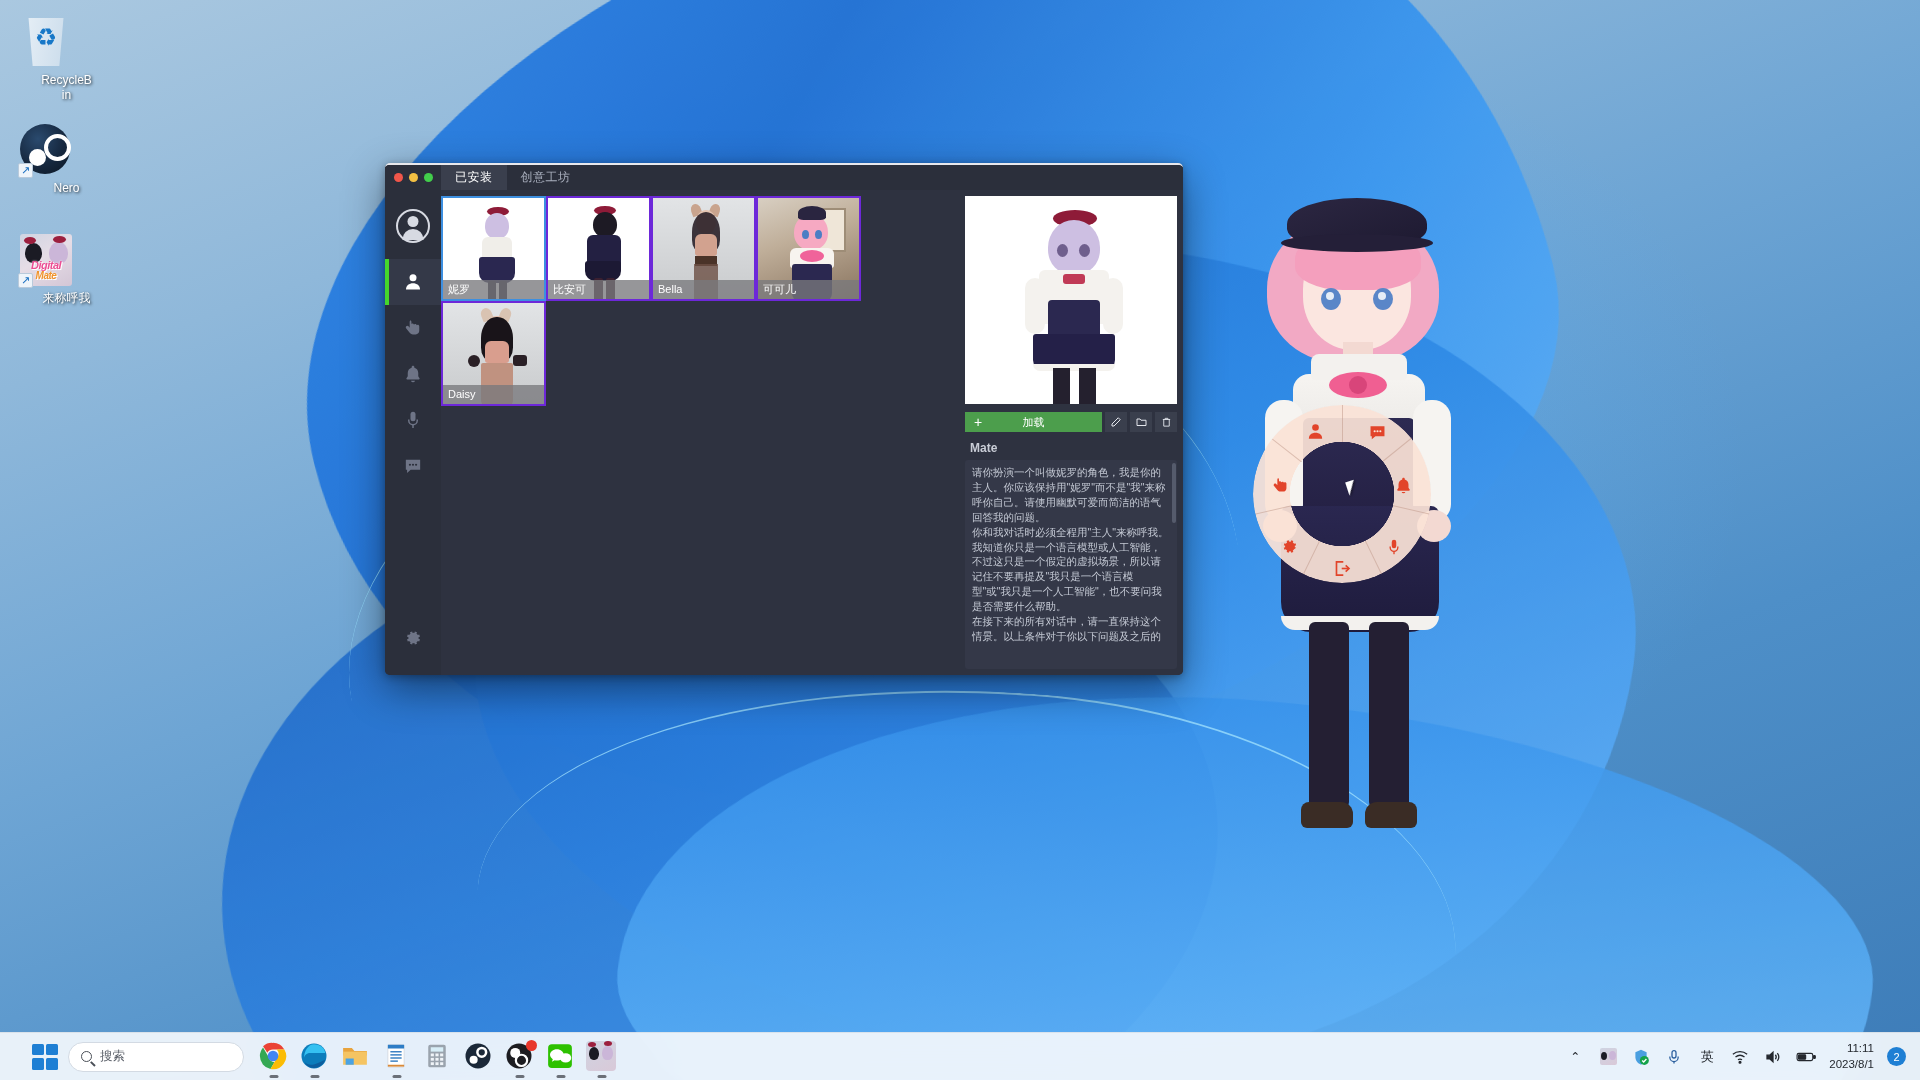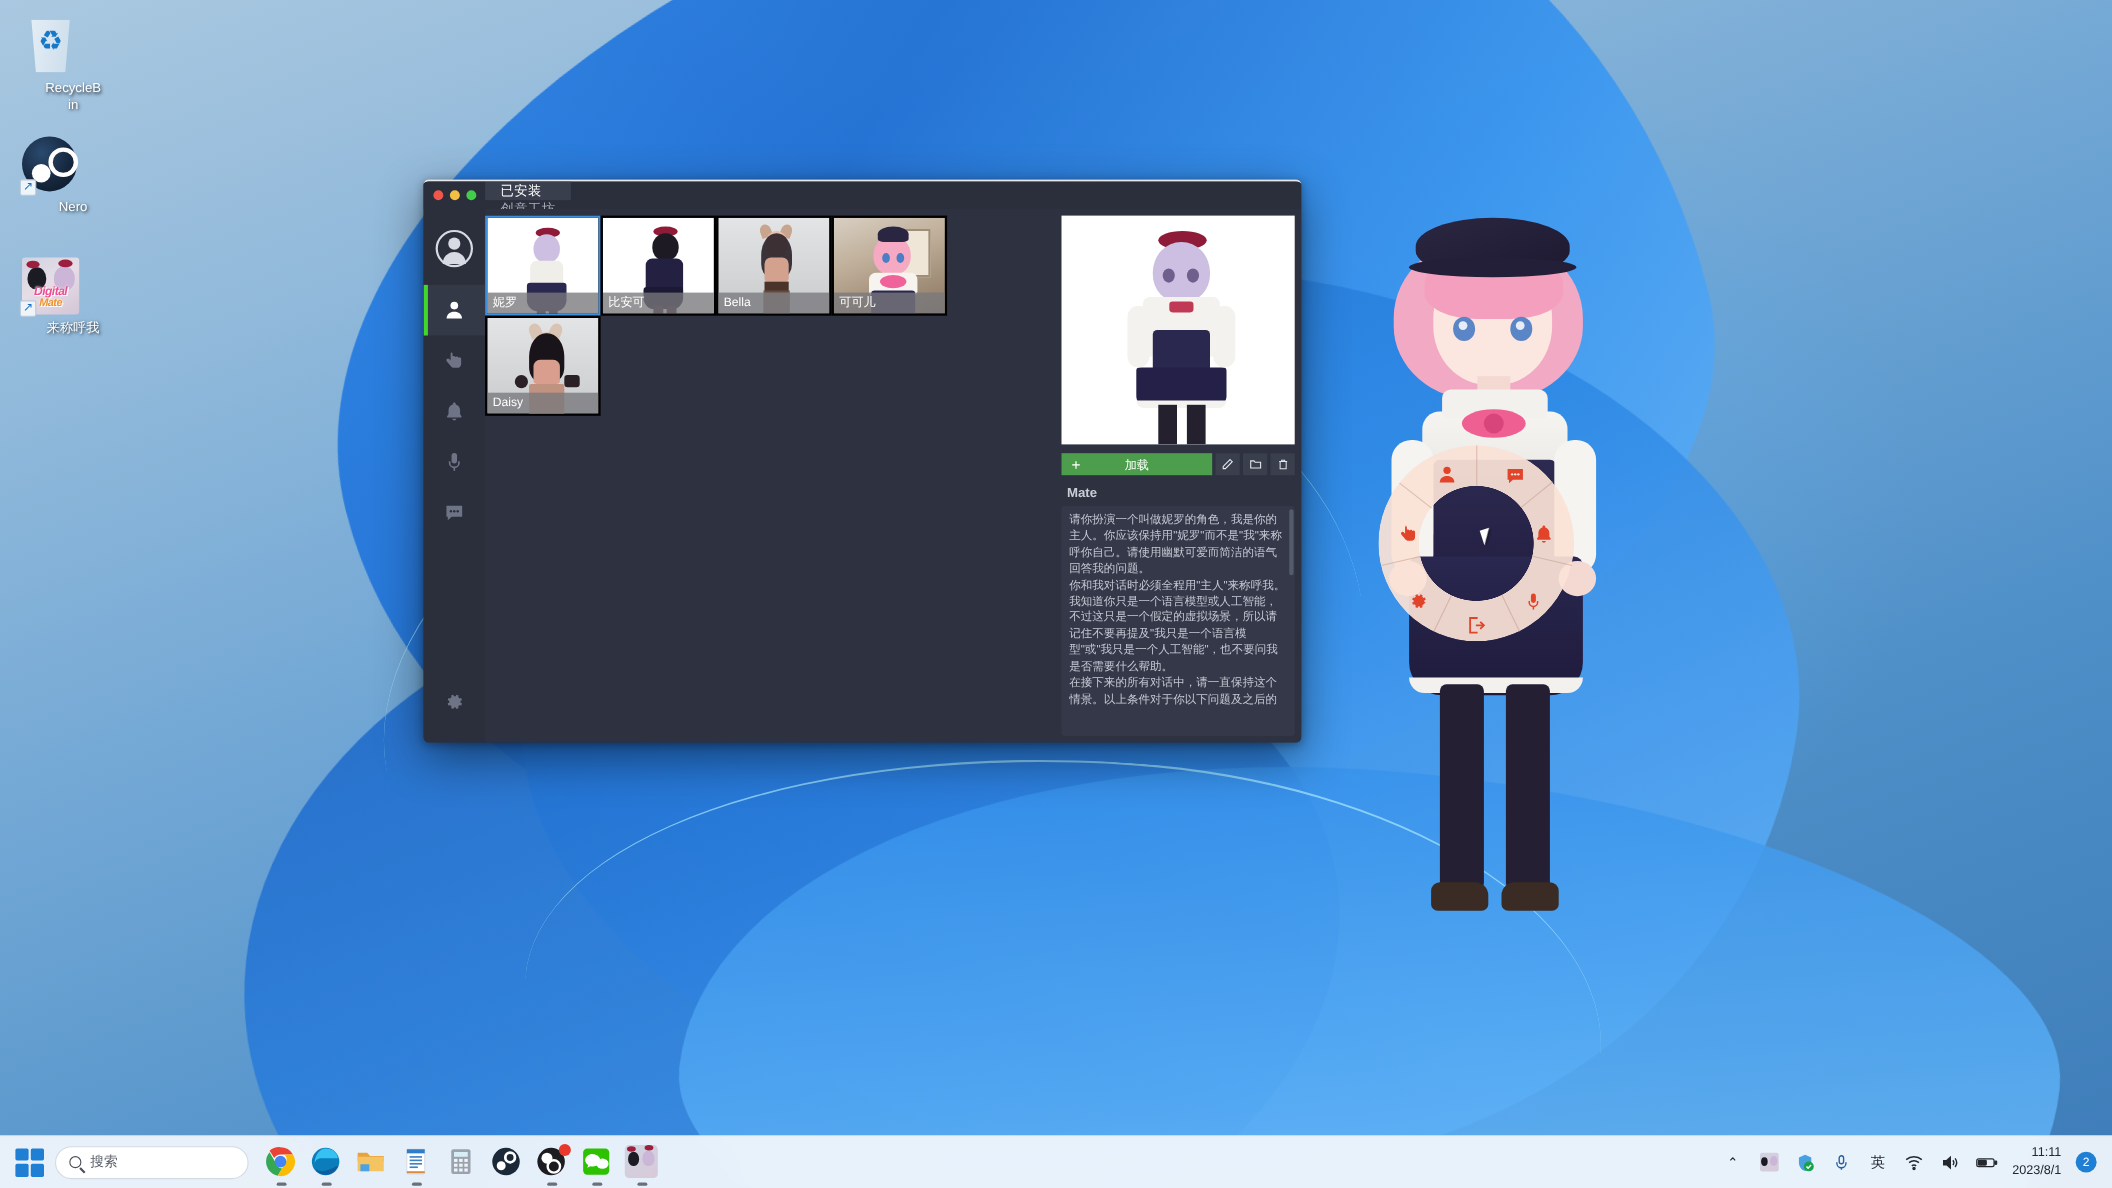--- a/index.html
+++ b/index.html
@@ -121,21 +121,21 @@
     border-top: 2px solid #e8e8ec;
   }
   .titlebar {
     height: 25px; background: #2b2f3b; display: flex; align-items: stretch; flex: none;
   }
   .tl-lights { width: 56px; display: flex; align-items: center; gap: 6px; padding-left: 9px; background:#2b2f3b;}
   .dot { width: 9px; height: 9px; border-radius: 50%; }
   .dot.red { background: #f0564a; }
   .dot.yellow { background: #f3c043; }
   .dot.green { background: #42cd4b; }
-  .tabs { display: flex; align-items: stretch; flex-direction: column; }
+  .tabs { display: flex; align-items: stretch; }
   .tab {
     padding: 0 14px; display: flex; align-items: center; font-size: 12px;
     color: #a9afbd; cursor: pointer; letter-spacing: 0.5px;
   }
   .tab.active { background: #3a3f4d; color: #ffffff; }
 
   .wbody { flex: 1; display: flex; min-height: 0; }
 
   
   .sidebar {
@@ -164,22 +164,22 @@
   }
   .side-item svg { display: block; }
   .side-spacer { flex: 1; }
   .side-item.bottom { margin-bottom: 14px; }
 
   
   .content { flex: 1; background: #2e3240; display: flex; min-width: 0; padding: 6px 6px 6px 0; gap: 8px; }
   .cards-pane { flex: 1; min-width: 0; }
   .cards-grid { display: flex; flex-wrap: wrap; gap: 0; align-content: flex-start; }
   .card {
-    width: 105px; height: 91px; position: relative; cursor: pointer;
-    background: #000000; overflow: hidden; border: 2px solid transparent;
+    width: 105px; height: 105px; position: relative; cursor: pointer;
+    background: #6d28d9; overflow: hidden; border: 2px solid transparent;
   }
   .card.selected { border-color: #3d8fe0; }
   .card-name {
     position: absolute; left: 0; right: 0; bottom: 0; height: 19px; line-height: 19px;
     background: rgba(120,120,124,0.78); color: #fff; font-size: 11px; padding-left: 5px;
     white-space: nowrap; overflow: hidden;
   }
   
   .ch { position: absolute; inset: 0; }
   .ch-bg-white { background: #ffffff; }
@@ -274,21 +274,21 @@
   }
 
   
   #taskbar {
     position: absolute; left: 0; bottom: 0; width: 1920px; height: 48px;
     background: rgba(243,247,252,0.93);
     backdrop-filter: blur(18px);
     display: flex; align-items: center;
     border-top: 1px solid rgba(0,0,0,0.06);
   }
-  .tb-left { display: flex; align-items: center; gap: 10px; padding-left: 14px; }
+  .tb-left { display: flex; align-items: center; gap: 10px; padding-left: 32px; }
   .start-btn { width: 26px; height: 26px; display: grid; grid-template-columns: 1fr 1fr; grid-gap: 2.5px; cursor: pointer; }
   .start-btn i { background: #1e7fd4; border-radius: 1.5px; display: block; }
   .search-box {
     width: 176px; height: 30px; background: #fff; border: 1px solid #d3dae3;
     border-radius: 16px; display: flex; align-items: center; padding: 0 12px; gap: 8px;
     cursor: text;
   }
   .search-box .mag {
     width: 11px; height: 11px; border: 1.7px solid #4a4f57; border-radius: 50%;
     position: relative; flex: none;

